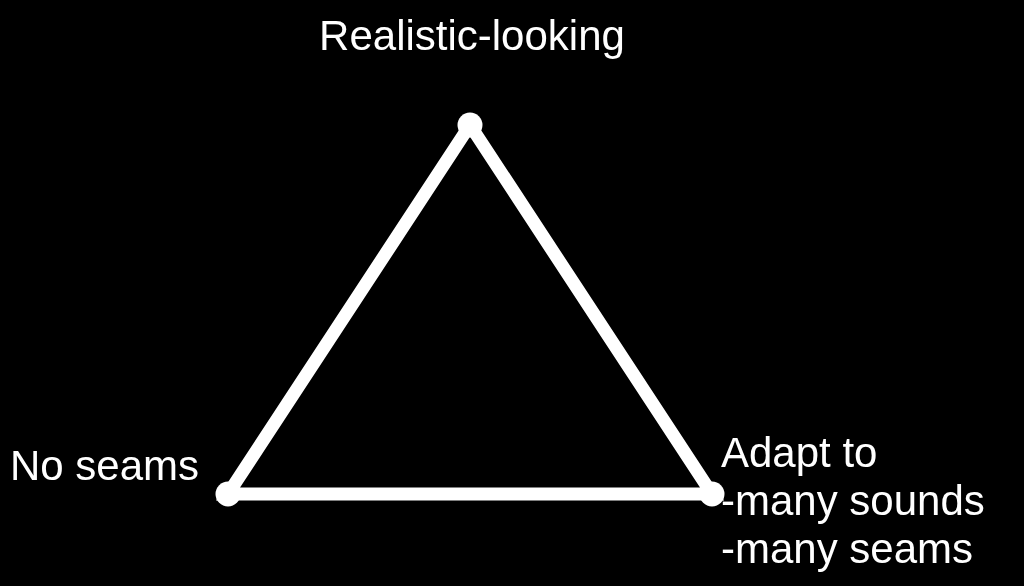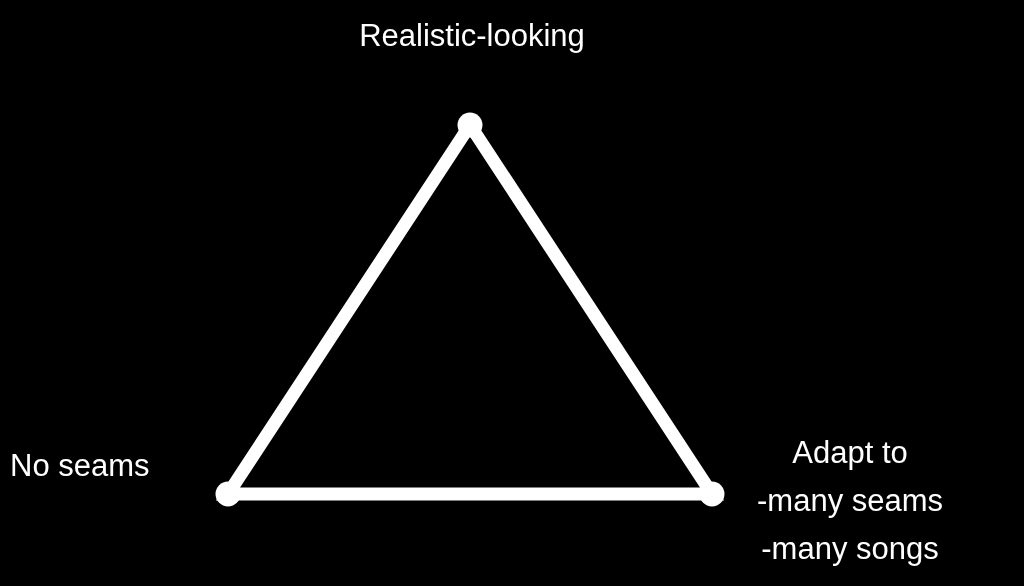--- a/index.html
+++ b/index.html
@@ -16,40 +16,40 @@
     font-family: "Liberation Sans", sans-serif;
     color: #ffffff;
   }
   .diagram-svg {
     position: absolute;
     left: 0;
     top: 0;
   }
   .label {
     position: absolute;
-    font-size: 31px;
+    font-size: 42px;
     line-height: 48px;
     color: #ffffff;
     white-space: nowrap;
   }
   .label-top {
     left: 272px;
     top: 12px;
     width: 400px;
     text-align: center;
   }
   .label-bottom-left {
     left: 10px;
     top: 442px;
     text-align: right;
   }
   .label-bottom-right {
-    left: 757px;
+    left: 721px;
     top: 429px;
-    text-align: center;
+    text-align: left;
   }
 </style>
 </head>
 <body>
 
 <div class="canvas">
 
   <svg class="diagram-svg" width="1024" height="586" viewBox="0 0 1024 586">
     <polygon points="470,125 228,494 712,494" fill="none" stroke="#ffffff" stroke-width="13"></polygon>
     <circle cx="470" cy="125" r="12.5" fill="#ffffff"></circle>
@@ -60,17 +60,17 @@
   <div class="label label-top">
     <div>Realistic-looking</div>
   </div>
 
   <div class="label label-bottom-left">
     <div>No seams</div>
   </div>
 
   <div class="label label-bottom-right">
     <div>Adapt to</div>
+    <div>-many sounds</div>
     <div>-many seams</div>
-    <div>-many songs</div>
   </div>
 
 </div>
 
 </body></html>

